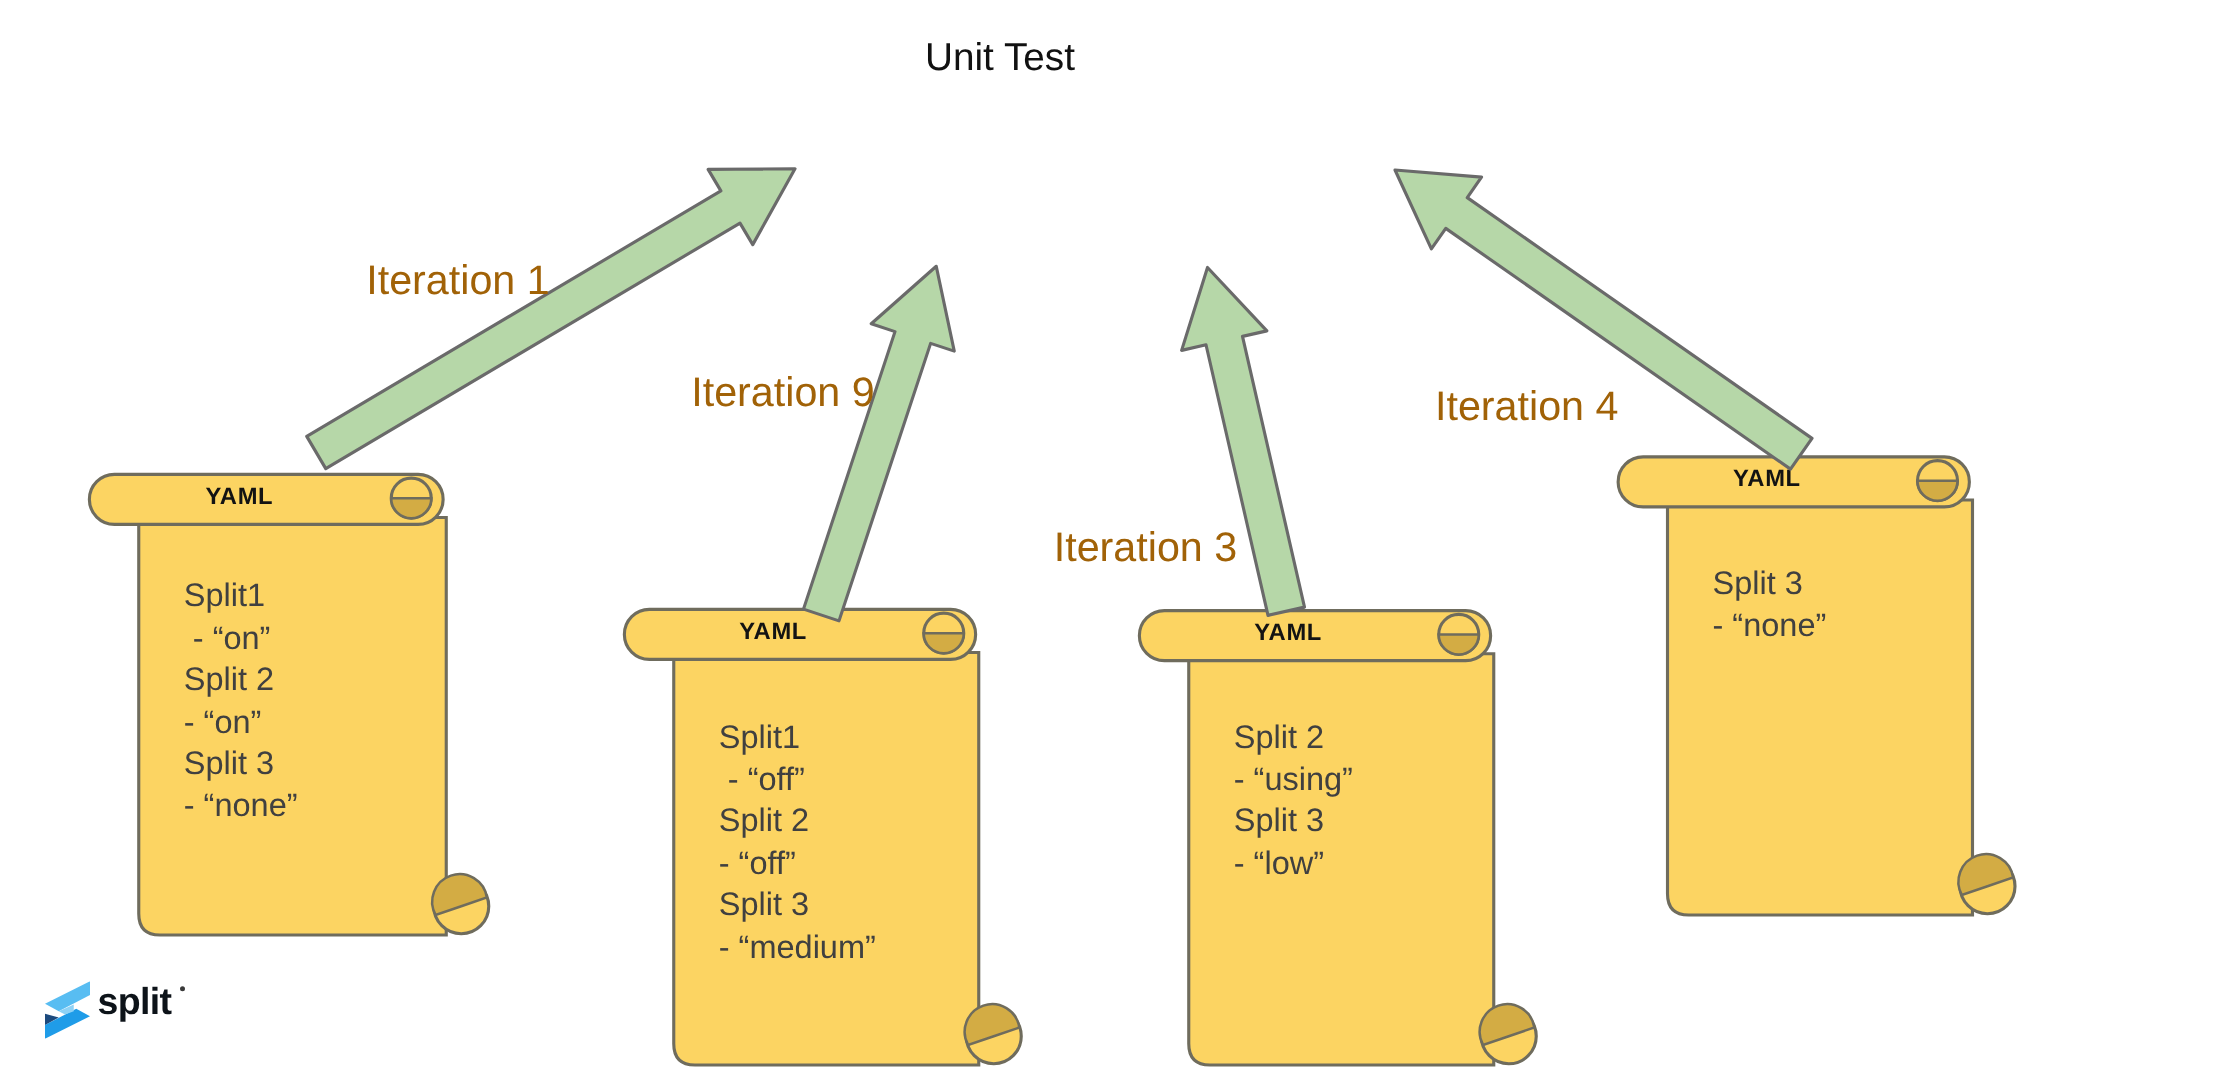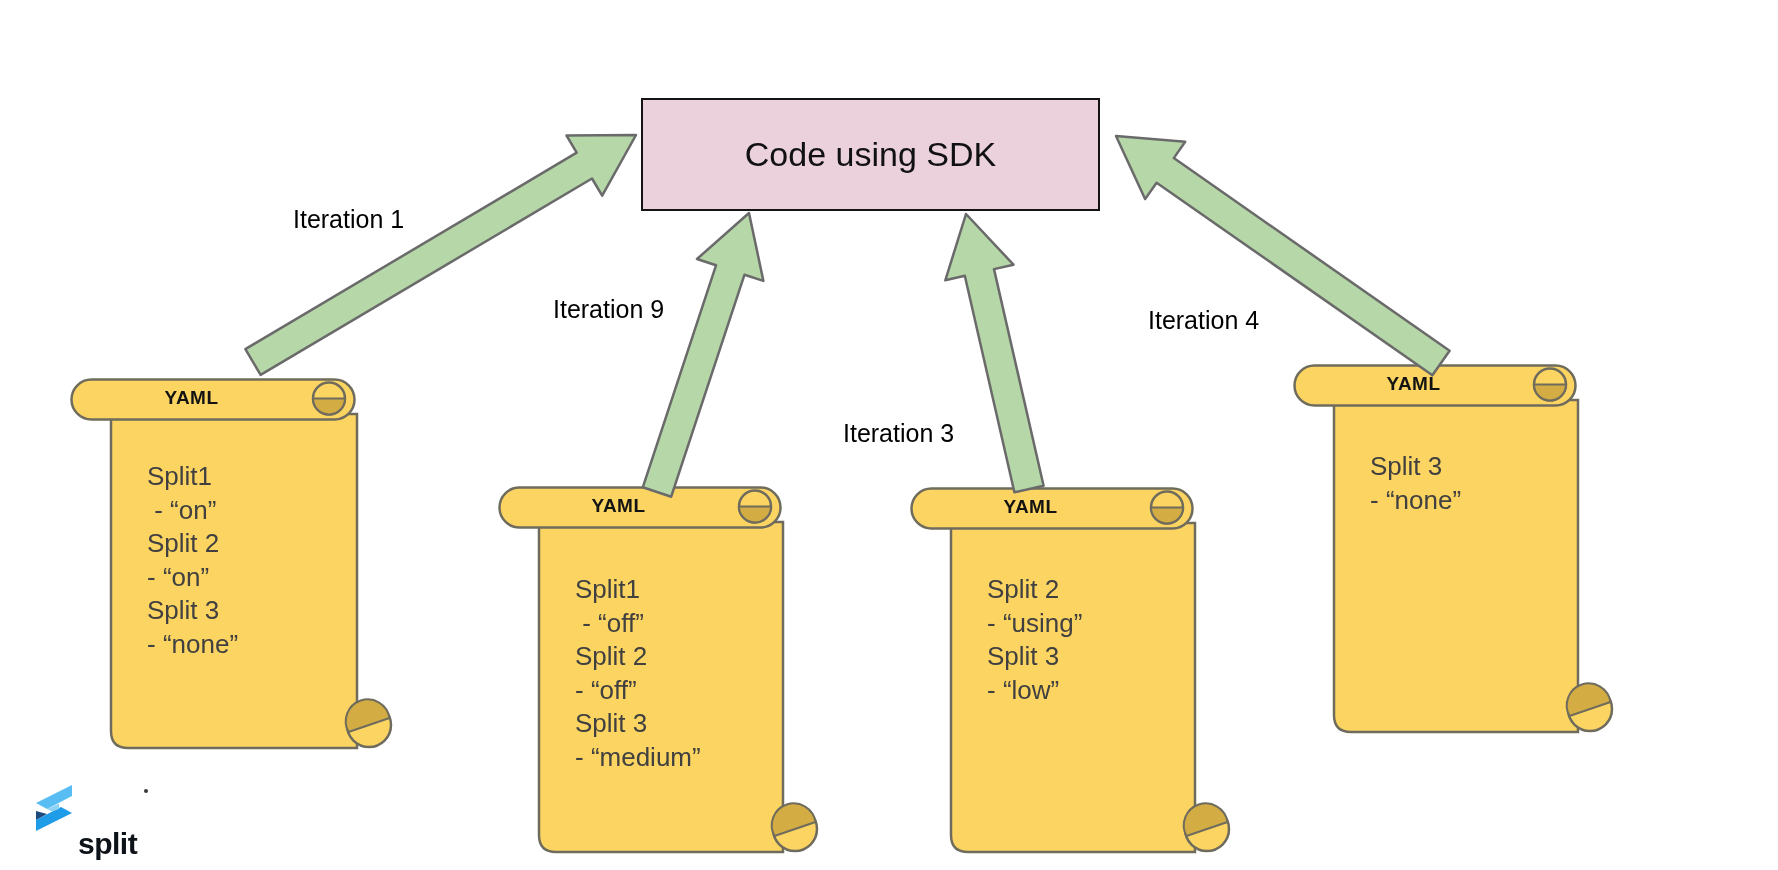--- a/index.html
+++ b/index.html
@@ -24,21 +24,21 @@
     box-sizing:border-box;
     display:flex;align-items:center;justify-content:center;
     font-size:34px;color:#111;
     z-index:1;
   }
   #arrow-layer{
     left:0;top:0;width:1778px;height:870px;
     z-index:3;pointer-events:none;
   }
   .iter-label{
-    font-size:25px;color:#000000;white-space:nowrap;z-index:4;
+    font-size:33px;color:#a16207;white-space:nowrap;z-index:4;
   }
   .scroll{z-index:2;}
   .scroll-shape, .scroll-shape svg{position:absolute;left:0;top:0;overflow:visible;}
   .yaml-label{
     position:absolute;top:9px;left:0;
     width:calc(100% - 44px);
     text-align:center;
     font-weight:bold;font-size:19px;color:#131313;
     letter-spacing:0.5px;
   }
@@ -46,36 +46,33 @@
     position:absolute;left:77px;
     font-size:26px;line-height:33.5px;color:#404040;
     white-space:pre;
   }
   #logo{left:34px;top:783px;width:200px;height:52px;z-index:4;}
   #logo-icon{position:absolute;left:0;top:2px;}
   #logo-text{
     position:absolute;left:44px;top:2px;
     font-size:30px;font-weight:bold;color:#0d1319;
     letter-spacing:-0.5px;
-    margin-top:42px;
   }
   #logo-tm{
     position:absolute;left:110px;top:6px;
     width:4px;height:4px;border-radius:50%;background:#3a3a3a;
   }
 </style>
 </head>
 <body>
 
 <div id="canvas">
 
+  <div id="page-title" class="abs">Unit Test</div>
 
-  <div id="code-box" class="abs">
-    <span>Code using SDK</span>
-  </div>
 
   <svg id="arrow-layer" class="abs" width="1778" height="870" viewBox="0 0 1778 870">
       <polygon points="260.6,374.9 592.0,178.5 602.2,195.7 636.0,135.0 566.5,135.5 576.7,152.7 245.4,349.1" fill="#b6d7a8" stroke="#6a6a6a" stroke-width="2.5" stroke-linejoin="round"></polygon>
       <polygon points="671.2,496.7 744.5,274.7 763.4,280.9 749.0,213.0 697.0,259.0 716.0,265.3 642.8,487.3" fill="#b6d7a8" stroke="#6a6a6a" stroke-width="2.5" stroke-linejoin="round"></polygon>
       <polygon points="1043.6,485.7 994.0,269.1 1013.5,264.7 966.0,214.0 945.3,280.3 964.8,275.8 1014.4,492.3" fill="#b6d7a8" stroke="#6a6a6a" stroke-width="2.5" stroke-linejoin="round"></polygon>
       <polygon points="1449.6,350.7 1173.8,158.1 1185.2,141.7 1116.0,136.0 1145.1,199.1 1156.6,182.7 1432.4,375.3" fill="#b6d7a8" stroke="#6a6a6a" stroke-width="2.5" stroke-linejoin="round"></polygon>
     </svg>
 
   <div class="iter-label abs" style="left:293px;top:205px;">Iteration 1</div>
   <div class="iter-label abs" style="left:553px;top:295px;">Iteration 9</div>

